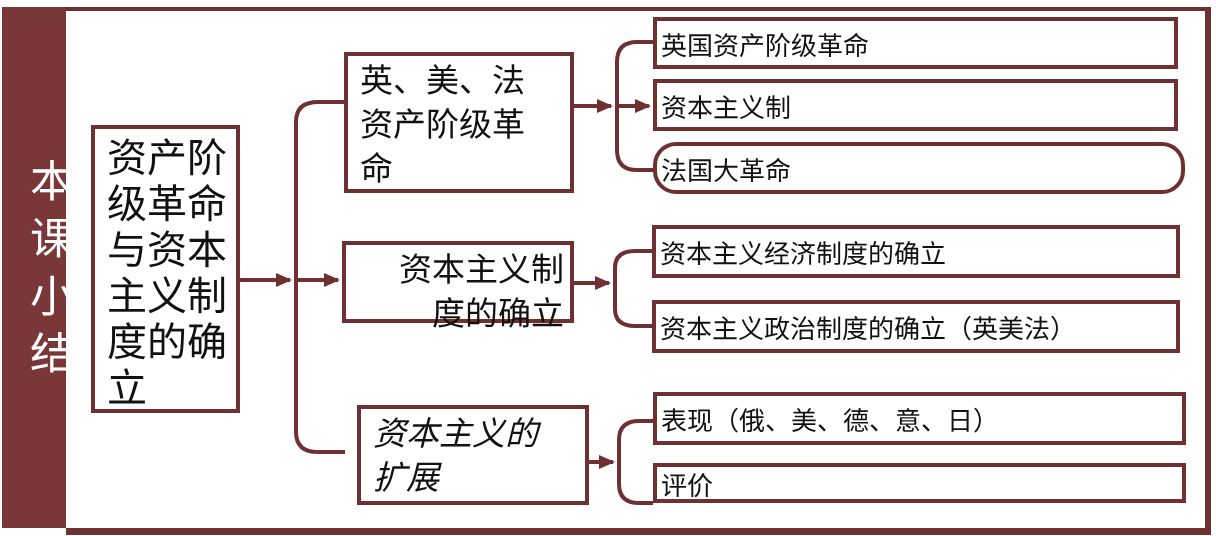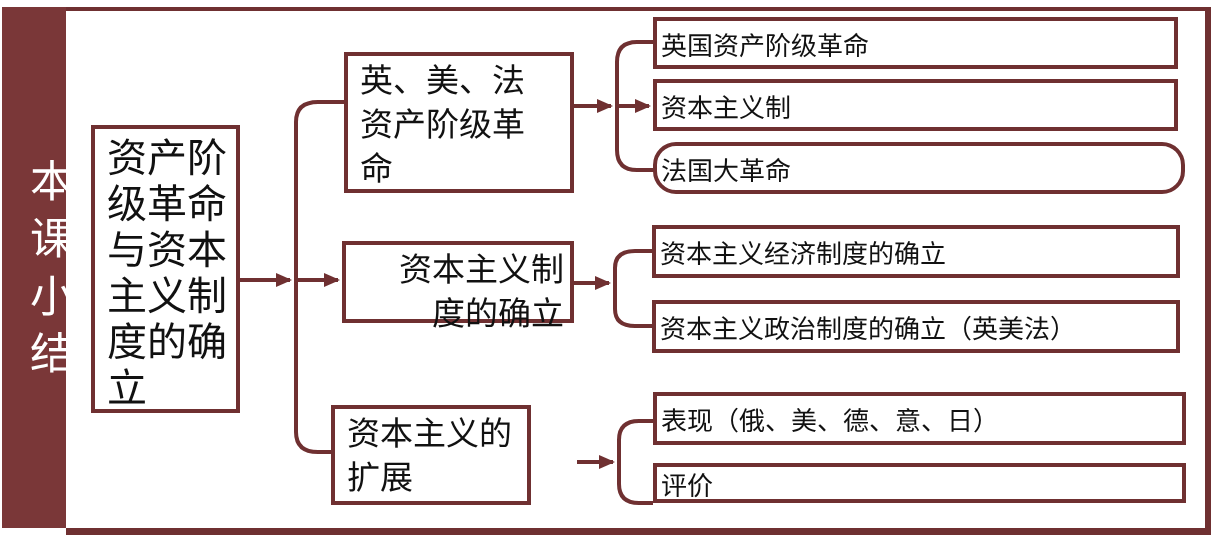--- a/index.html
+++ b/index.html
@@ -57,21 +57,21 @@
     left:91px;top:125px;width:149px;height:288px;
     font-size:40px;line-height:46px;
     padding:6px 4px 0 12px;
   }
   .branch-box{
     font-size:33px;line-height:44px;
     padding:3px 6px 0 12px;
   }
   .b1{left:344px;top:52px;width:230px;height:141px;}
   .b2{left:342px;top:241px;width:232px;height:82px;text-align:right;}
-  .b3{left:331px;top:405px;width:200px;height:100px;}
+  .b3{left:357px;top:405px;width:232px;height:100px;font-style:italic;}
   .leaf-box{
     font-size:26px;
     display:flex;align-items:center;
     padding-left:4px;
   }
   .l1a{left:653px;top:17px; width:525px;height:52px;}
   .l1b{left:653px;top:79px; width:525px;height:52px;}
   .l1c{left:653px;top:142px;width:532px;height:52px;border-radius:23px;}
   .l2a{left:652px;top:225px;width:528px;height:53px;}
   .l2b{left:652px;top:300px;width:528px;height:53px;}

